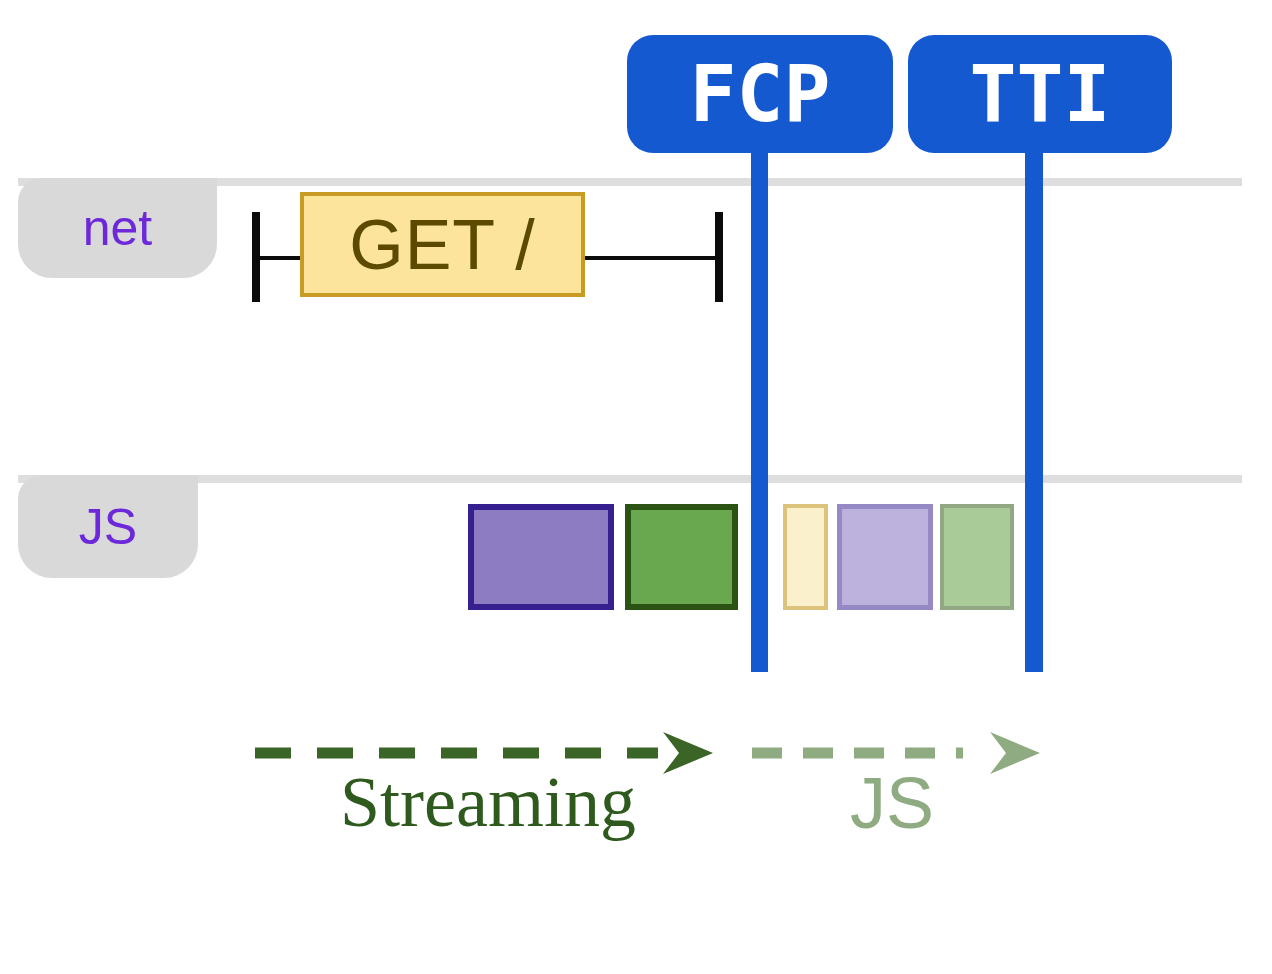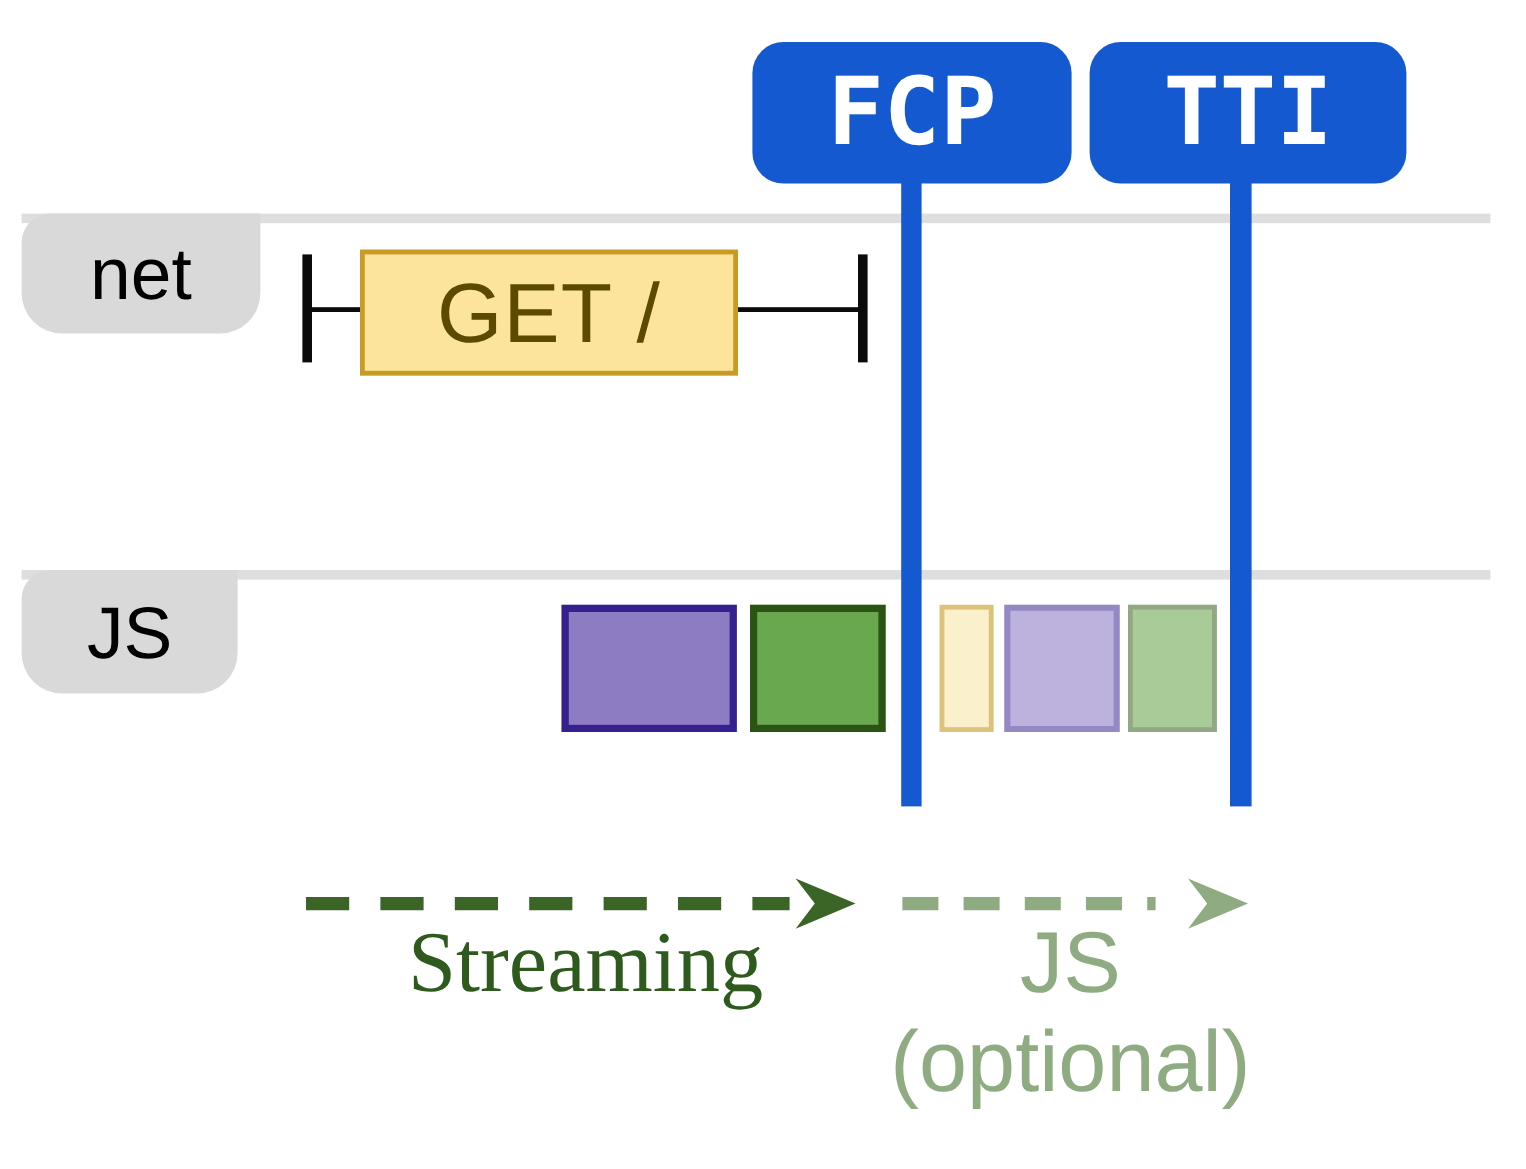--- a/index.html
+++ b/index.html
@@ -2,35 +2,35 @@
 <html><head>
 <meta charset="utf-8">
 <style>
   html,body{margin:0;padding:0;background:#ffffff;}
   #stage{
     position:relative;width:1272px;height:974px;background:#ffffff;
     font-family:"Liberation Sans",sans-serif;overflow:hidden;
   }
   .lane-line{position:absolute;left:18px;width:1224px;height:8px;background:#dedede;z-index:1;}
   .lane-label{
-    position:absolute;left:18px;background:#d9d9d9;color:#000000;
+    position:absolute;left:18px;background:#d9d9d9;color:#6d28d9;
     display:flex;align-items:center;justify-content:center;
-    font-size:61px;border-radius:24px 0 34px 34px;z-index:2;
+    font-size:50px;border-radius:24px 0 34px 34px;z-index:2;
   }
   .metric-badge{
     position:absolute;top:35px;height:118px;border-radius:26px;
     display:flex;align-items:center;justify-content:center;
     color:#ffffff;font-family:"DejaVu Sans Mono",monospace;font-weight:bold;
     font-size:78px;z-index:6;
   }
   .metric-stem{position:absolute;top:148px;height:524px;z-index:4;}
   .ibeam-tick{position:absolute;top:212px;width:8px;height:90px;background:#0b0b0b;z-index:3;}
   .ibeam-line{position:absolute;top:256px;height:4px;background:#0b0b0b;z-index:3;}
   .request-box{
-    position:absolute;left:300px;top:208px;width:315px;height:105px;
+    position:absolute;left:300px;top:192px;width:285px;height:105px;
     box-sizing:border-box;border:4px solid #c79b24;background:#fce49b;
     display:flex;align-items:center;justify-content:center;
     font-size:70px;color:#5b4a00;z-index:3;letter-spacing:1px;
   }
   .js-task{position:absolute;top:504px;height:106px;box-sizing:border-box;z-index:3;}
   .arrows-svg{position:absolute;left:240px;top:728px;z-index:3;}
   .caption{position:absolute;text-align:center;z-index:3;}
   #streaming-caption{left:238px;top:760px;width:500px;font-size:72px;line-height:84px;}
   #js-optional-caption{left:725px;top:762px;width:334px;font-size:72px;line-height:82px;}
 </style>
@@ -78,16 +78,15 @@
     <polygon points="473,25 423,4 439,25 423,46" style="fill: rgb(58, 101, 38);"></polygon>
     <line x1="512" y1="25" x2="723" y2="25" stroke-width="11" stroke-dasharray="30 21" style="stroke: rgb(143, 171, 129);"></line>
     <polygon points="800,25 750,4 766,25 750,46" style="fill: rgb(143, 171, 129);"></polygon>
   </svg>
 
   <div class="caption" id="streaming-caption" style="color: rgb(46, 90, 30); font-family: Liberation Serif, serif;">
     <span>Streaming</span>
   </div>
   <div class="caption" id="js-optional-caption" style="color: rgb(143, 171, 129);">
     <div>JS</div>
-    <div>(optional)</div>
   </div>
 
 </div>
 
 </body></html>

